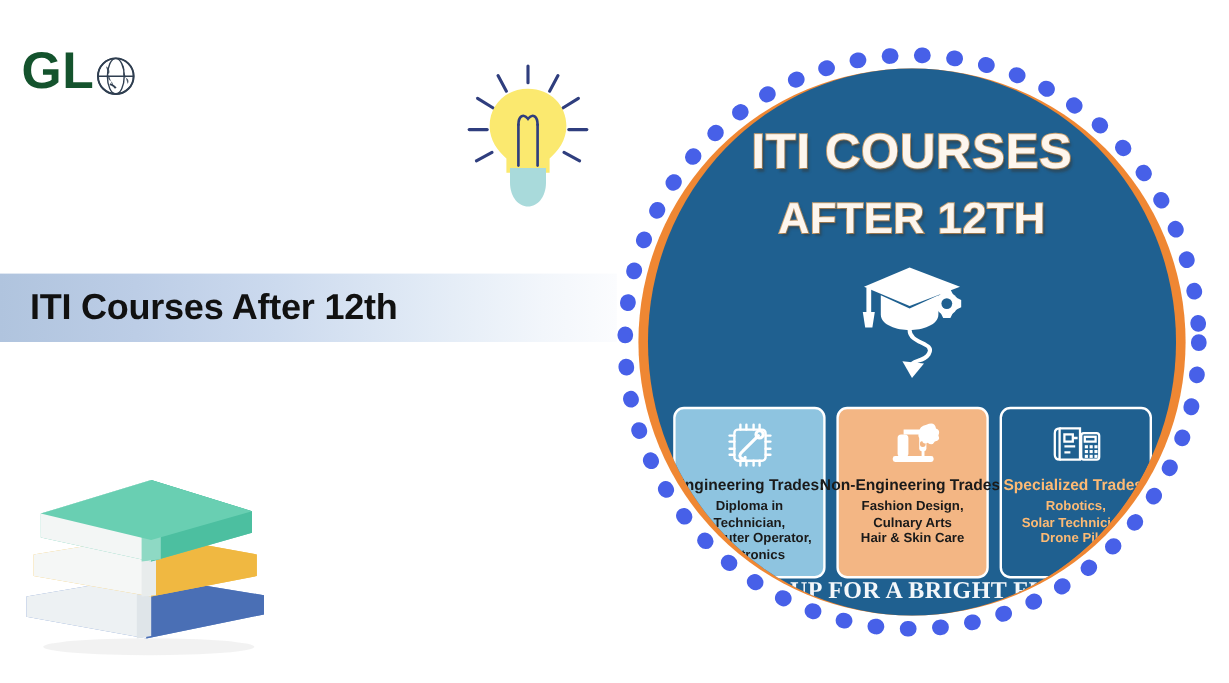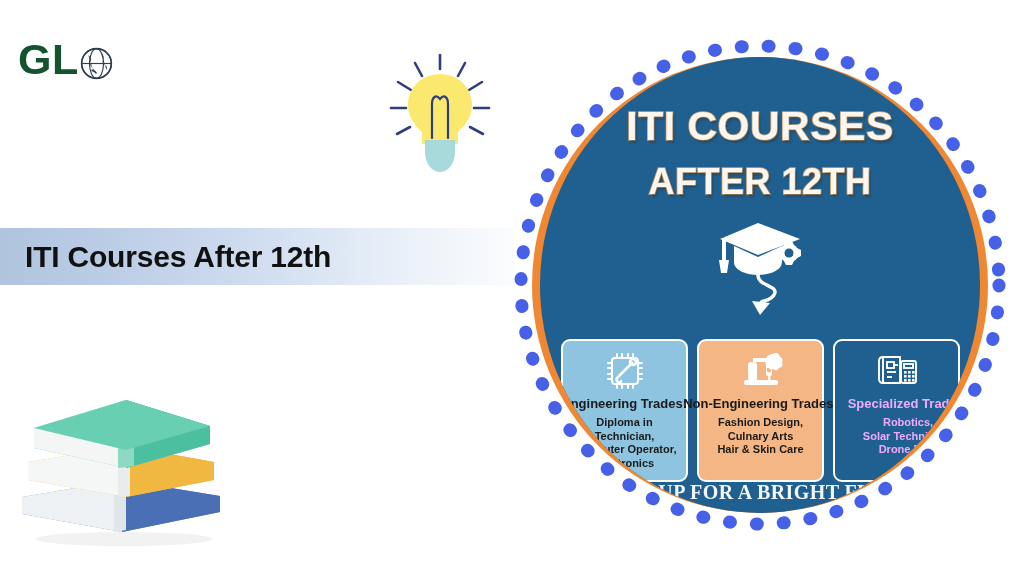--- a/index.html
+++ b/index.html
@@ -212,21 +212,21 @@
   .card-body {
     font-family: Liberation Sans, sans-serif;
     font-weight: bold;
     font-size: 11px;
     line-height: 1.25;
     text-align: left;
     white-space: nowrap;
   }
   .card-eng .card-title, .card-eng .card-body,
   .card-non .card-title, .card-non .card-body { color: #1a1a1a; }
-  .card-spec .card-title, .card-spec .card-body { color: #f0abfc; padding-left: 23px; }
+  .card-spec .card-title, .card-spec .card-body { color: #fdba74; }
 
   
   #tagline {
     position: absolute;
     left: 0;
     top: 424px;
     width: 456px;
     text-align: center;
   }
   #tagline span {

